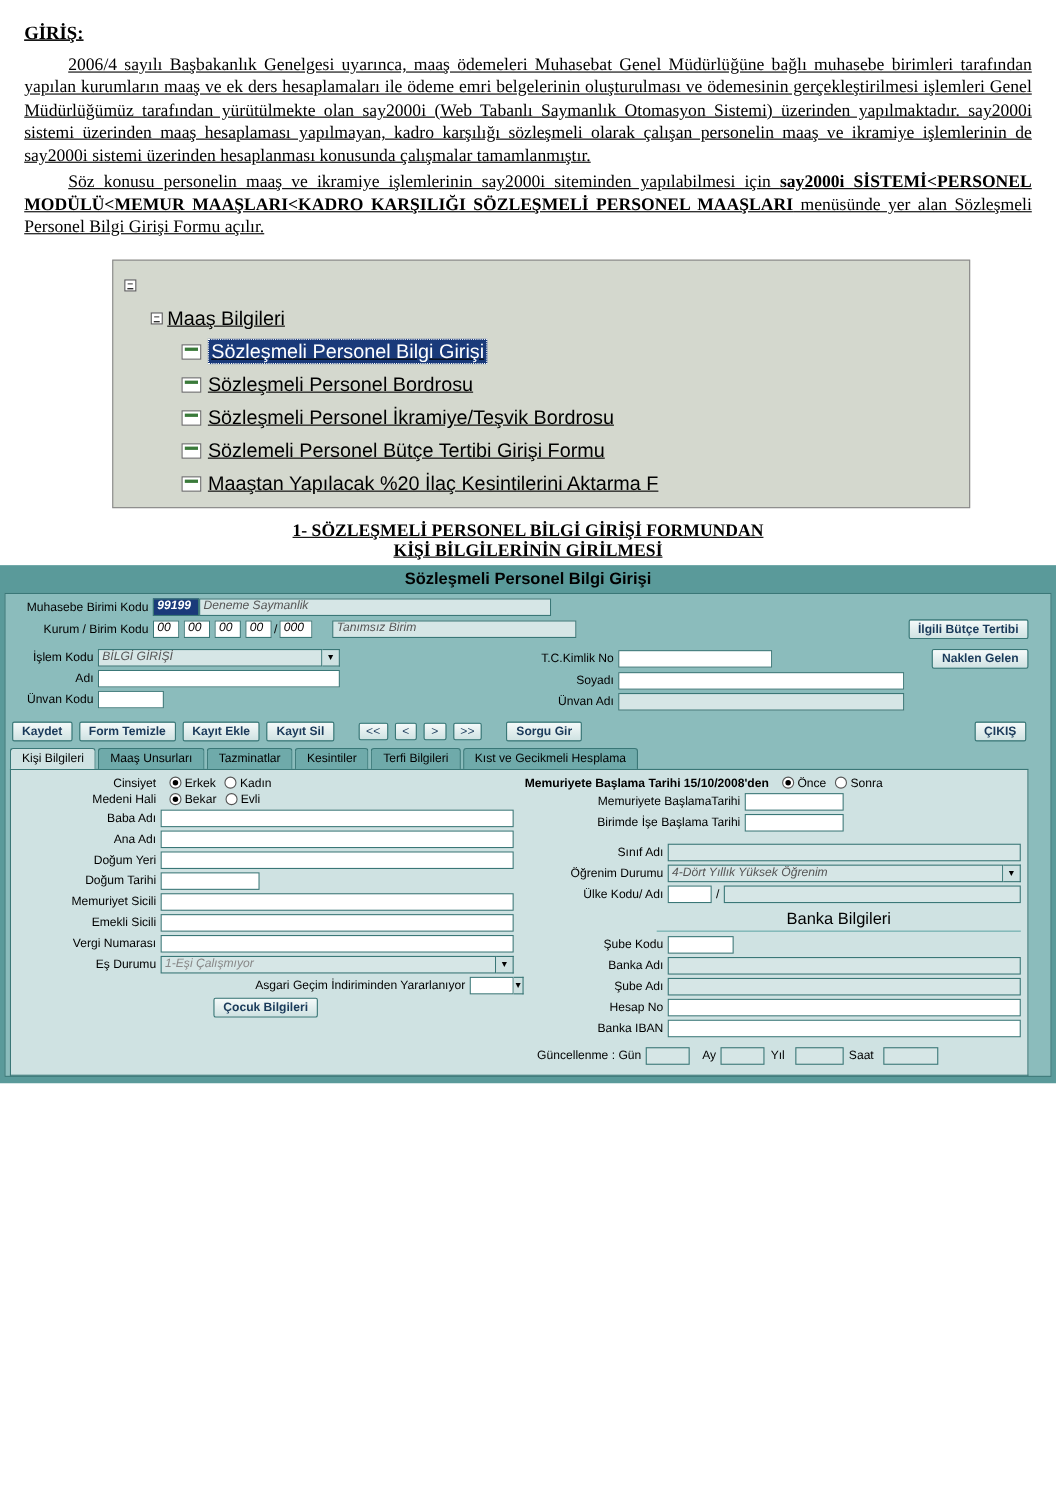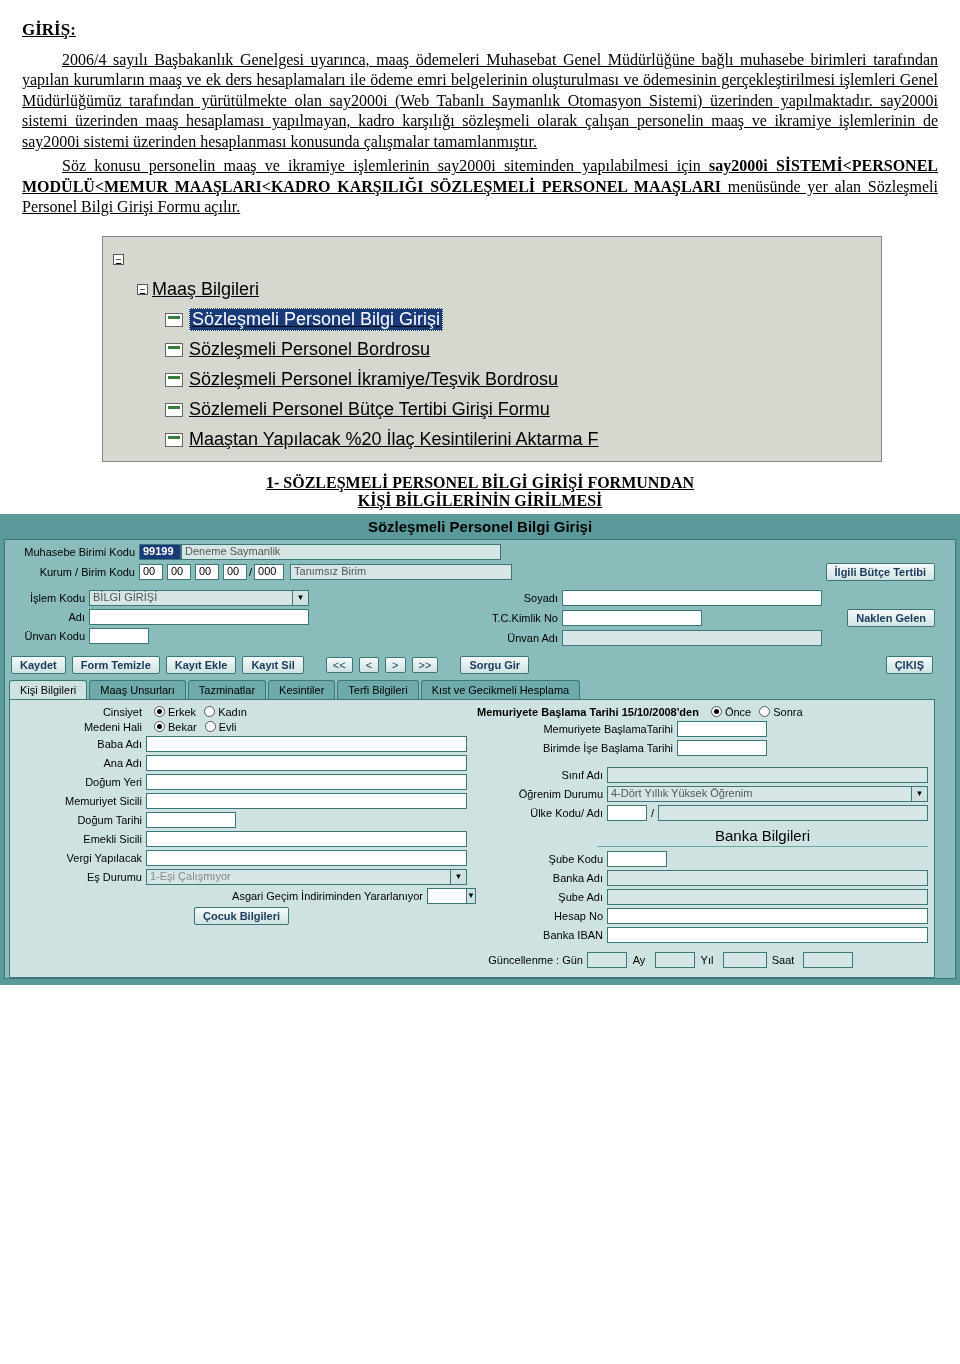--- a/index.html
+++ b/index.html
@@ -49,21 +49,21 @@
   .l1 { margin-left: 28px; }
   .l2 { margin-left: 56px; }
 
   
   .form-wrap { margin:4px 0 0 0; font-family:"Tahoma",Arial,sans-serif; font-size:11px; }
   .form-bg { background:#5a9a9a; padding:0 0 6px 0; }
   .form-title { background:#5a9a9a; color:#000; text-align:center; font-weight:bold; font-size:15px; padding:4px 0; }
   .form-inner { background:#8bbcbc; border:1px solid #3a7777; margin:0 4px; padding:4px 20px 0 4px; }
   .row { display:flex; align-items:center; margin-bottom:3px; }
   .lbl { color:#000; font-size:11px; text-align:right; padding-right:4px; }
-  .inp { background:#fff; border:1px solid #3a7777; height:16px; font-size:11px; padding:0 3px; }
+  .inp { background:#fff; border:1px solid #3a7777; height:16px; font-size:11px; padding:0 3px;font-style:italic; }
   .inp.ro { background:#d6e6e6; color:#555; }
   .btn {
     background:linear-gradient(#f5fafa,#cfe2e2); border:1px solid #3a7777; border-radius:2px;
     font-size:11px; font-weight:bold; padding:2px 8px; color:#1a3a5a; cursor:pointer;
     display:inline-flex; align-items:center; white-space:nowrap;
   }
   .btn.small { font-weight:normal; padding:1px 6px; }
   .toolbar { display:flex; gap:6px; align-items:center; padding:4px 2px; flex-wrap:wrap; }
   .tabs { display:flex; border-bottom:1px solid #3a7777; margin-top:2px; }
   .tab {
@@ -143,21 +143,21 @@
         <span class="navgap"></span>
       </div>
       <div class="row">
         <span class="lbl" style="width:130px">Kurum / Birim Kodu</span>
         <span class="inp" style="width:24px">00</span>
         <span class="inp" style="width:24px;margin-left:4px">00</span>
         <span class="inp" style="width:24px;margin-left:4px">00</span>
         <span class="inp" style="width:24px;margin-left:4px">00</span>
         <span style="margin:0 2px">/</span>
         <span class="inp" style="width:30px">000</span>
-        <span class="inp ro" style="width:222px;margin-left:6px">Tanımsız Birim</span>
+        <span class="inp ro" style="width:222px;margin-left:18px">Tanımsız Birim</span>
         <span class="navgap"></span>
         <span class="btn">İlgili Bütçe Tertibi</span>
       </div>
 
       <div style="height:6px"></div>
 
       <div class="row" style="align-items:flex-start">
         <div style="flex:1">
           <div class="row">
             <span class="lbl" style="width:80px">İşlem Kodu</span>
@@ -170,28 +170,28 @@
             <span class="lbl" style="width:80px">Adı</span>
             <span class="inp" style="width:220px"></span>
           </div>
           <div class="row">
             <span class="lbl" style="width:80px">Ünvan Kodu</span>
             <span class="inp" style="width:60px"></span>
           </div>
         </div>
         <div style="flex:1">
           <div class="row">
-            <span class="lbl" style="width:90px">Soyadı</span>
-            <span class="inp" style="width:260px"></span>
-          </div>
-          <div class="row">
             <span class="lbl" style="width:90px">T.C.Kimlik No</span>
             <span class="inp" style="width:140px"></span>
             <span class="navgap"></span>
             <span class="btn">Naklen Gelen</span>
+          </div>
+          <div class="row">
+            <span class="lbl" style="width:90px">Soyadı</span>
+            <span class="inp" style="width:260px"></span>
           </div>
           <div class="row">
             <span class="lbl" style="width:90px">Ünvan Adı</span>
             <span class="inp ro" style="width:260px"></span>
           </div>
         </div>
       </div>
 
       <div class="toolbar">
         <span class="btn">Kaydet</span>
@@ -241,33 +241,33 @@
             </div>
           <div class="row">
               <span class="lbl">Ana Adı</span>
               <span class="inp"></span>
             </div>
           <div class="row">
               <span class="lbl">Doğum Yeri</span>
               <span class="inp"></span>
             </div>
           <div class="row">
-              <span class="lbl">Memuriyet Sicili</span>
-              <span class="inp"></span>
-            </div>
-          <div class="row">
               <span class="lbl">Doğum Tarihi</span>
               <span class="inp" style="flex:0 0 90px"></span>
             </div>
           <div class="row">
+              <span class="lbl">Memuriyet Sicili</span>
+              <span class="inp"></span>
+            </div>
+          <div class="row">
               <span class="lbl">Emekli Sicili</span>
               <span class="inp"></span>
             </div>
           <div class="row">
-              <span class="lbl">Vergi Yapılacak</span>
+              <span class="lbl">Vergi Numarası</span>
               <span class="inp"></span>
             </div>
           <div class="row">
             <span class="lbl">Eş Durumu</span>
             <div class="combo" style="flex:1">
               <span class="inp ro" style="flex:1;color:#888">1-Eşi Çalışmıyor</span>
               <span class="caret">▼</span>
             </div>
           </div>
           <div class="row">
@@ -335,21 +335,21 @@
               <span class="inp"></span>
             </div>
           <div class="row">
               <span class="lbl">Banka IBAN</span>
               <span class="inp"></span>
             </div>
           <div style="height:6px"></div>
           <div class="row">
             <span class="lbl" style="width:110px">Güncellenme : Gün</span>
             <span class="inp ro" style="flex:0 0 30px"></span>
-            <span class="lbl" style="width:28px;text-align:center">Ay</span>
+            <span class="lbl" style="width:28px;text-align:right">Ay</span>
             <span class="inp ro" style="flex:0 0 30px"></span>
             <span class="lbl" style="width:28px;text-align:center">Yıl</span>
             <span class="inp ro" style="flex:0 0 44px"></span>
             <span class="lbl" style="width:36px;text-align:center">Saat</span>
             <span class="inp ro" style="flex:0 0 50px"></span>
           </div>
         </div>
       </div>
 
     </div>

